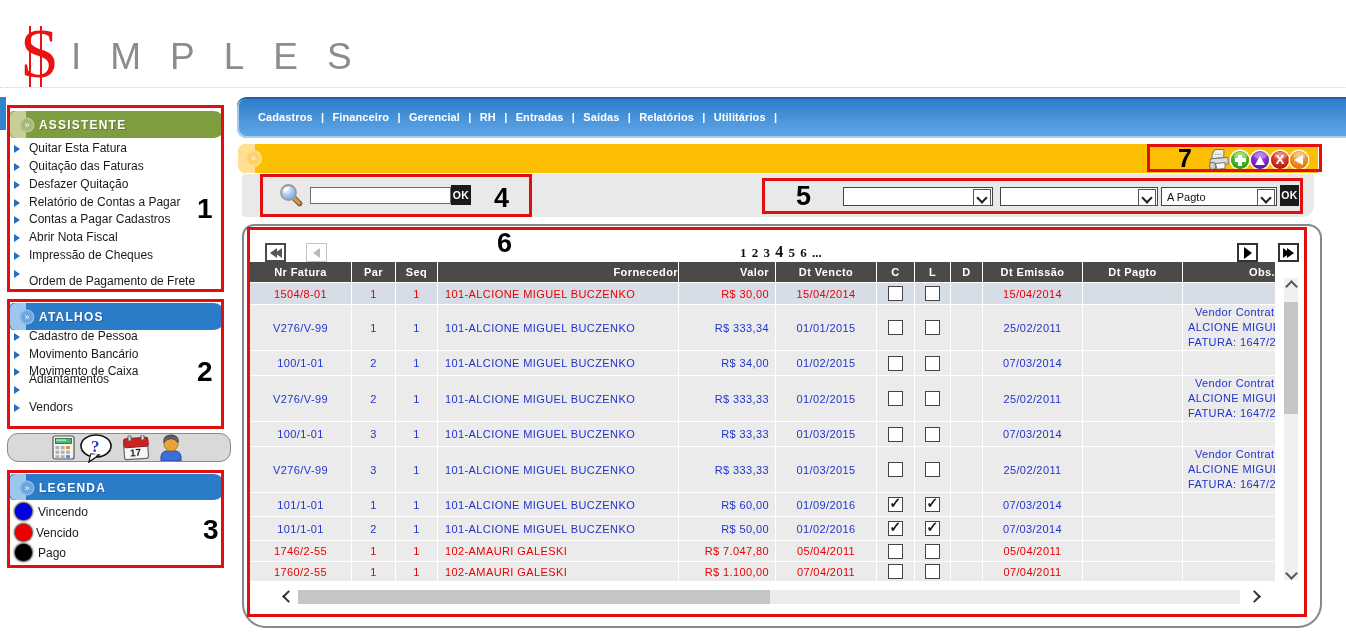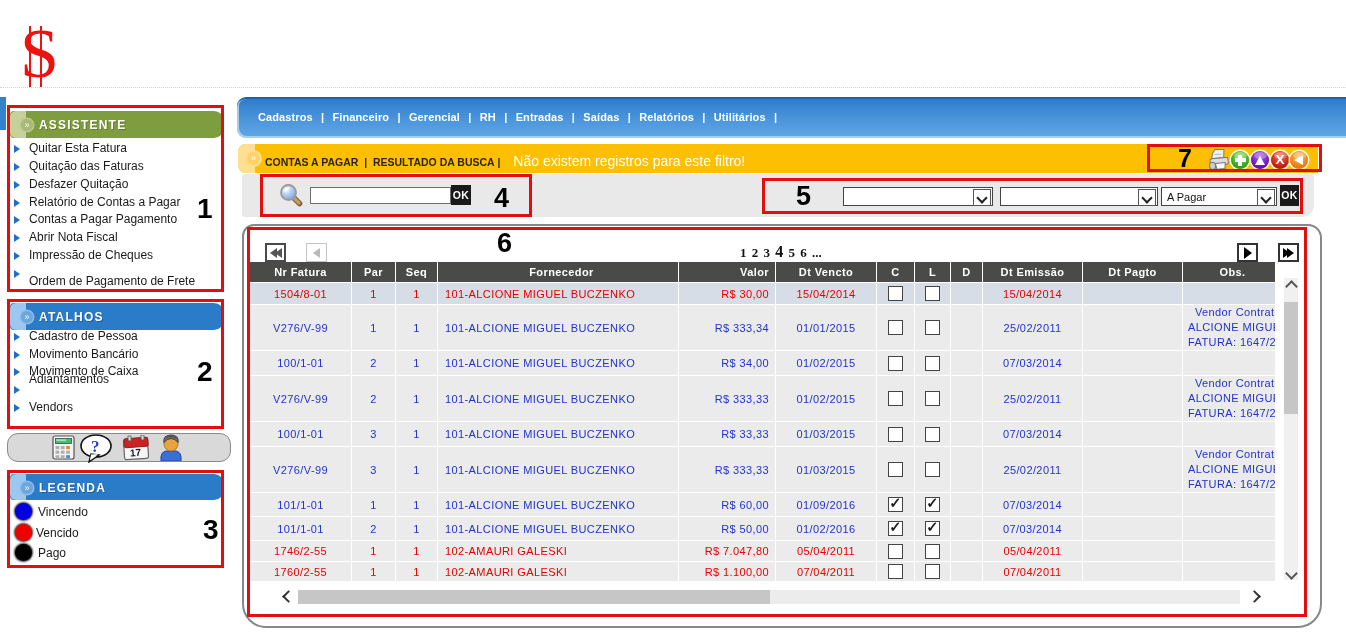--- a/index.html
+++ b/index.html
@@ -39,32 +39,32 @@
 .dd{position:absolute;height:19px;background:#fff;border:1px solid #444;box-sizing:border-box;font-size:11px;color:#111;}
 .dd .db{position:absolute;right:1px;top:1px;width:16px;height:15px;border:1px solid #555;background:#fff;}.dd .db:after{content:"";position:absolute;left:4px;top:3.5px;width:6px;height:6px;border-left:2px solid #222;border-top:2px solid #222;transform:rotate(225deg);}
 </style>
 </head>
 <body>
 
 <div class="abs" id="logo" style="left:18px;top:10px;width:360px;height:80px;">
   <div class="abs" style="left:2px;top:9px;color:#ee1111;font-family:'Liberation Serif',serif;font-size:70px;line-height:70px;">S</div>
   <div class="abs" style="left:11px;top:16px;width:2px;height:61px;background:#ee1111;"></div>
   <div class="abs" style="left:22px;top:16px;width:2px;height:61px;background:#ee1111;"></div>
+  <div class="abs" style="left:53px;top:26px;color:#8c8c8c;font-size:37px;letter-spacing:29px;font-weight:normal;">IMPLES</div>
 </div>
 <div class="abs" style="left:0;top:87px;width:1346px;height:0;border-top:1px dotted #f2c6c6;"></div>
 
 <div class="abs" style="left:0;top:97px;width:6px;height:33px;background:#3282ce;"></div>
 <div id="menubar">
     <div id="menutext">Cadastros&nbsp; | &nbsp;Financeiro&nbsp; | &nbsp;Gerencial&nbsp; | &nbsp;RH&nbsp; | &nbsp;Entradas&nbsp; | &nbsp;Saídas&nbsp; | &nbsp;Relatórios&nbsp; | &nbsp;Utilitários&nbsp; |</div>
   </div>
 
 <div id="ybar">
   <div class="cap"></div>
     <div class="circ">»</div>
-  <div id="ybt1">CONTAS A PAGAR&nbsp; | &nbsp;RESULTADO DA BUSCA&nbsp;|&nbsp; <span id="ybt2">Não existem registros para este filtro!</span></div>
 </div>
 
 <svg class="abs" style="left:1208px;top:148px;" width="24" height="23" viewBox="0 0 24 23">
   <g transform="rotate(-6 12 12)">
   <polygon points="4,10 16,10 17,2 8,1 5,5" fill="#eee" stroke="#777" stroke-width="1"></polygon>
   <line x1="7" y1="6" x2="14" y2="6.5" stroke="#bbb" stroke-width="1"></line>
   <rect x="2" y="10" width="18" height="7" rx="2" fill="#ddd" stroke="#777" stroke-width="1"></rect>
   <ellipse cx="4" cy="17" rx="3" ry="3.6" fill="#ccc" stroke="#777" stroke-width="1"></ellipse>
   <polygon points="7,15 17,15 16,21 8,21" fill="#fafafa" stroke="#777" stroke-width="1"></polygon>
   </g>
@@ -104,21 +104,21 @@
 <div class="redbox" style="left:260px;top:174px;width:272px;height:43px;"></div>
 <div class="num" style="left:494px;top:183px;font-size:27px;">4</div>
 
 <div class="dd" style="left:843px;top:187px;width:150px;">
     <span class="db"></span>
   </div>
 <div class="dd" style="left:1000px;top:187px;width:158px;">
     <span class="db"></span>
   </div>
 <div class="dd" style="left:1161px;top:187px;width:116px;">
-    <span style="position:absolute;left:5px;top:2.5px;">A Pagar</span>
+    <span style="position:absolute;left:5px;top:2.5px;">A Pagto</span>
     <span class="db"></span>
   </div>
 <div class="okbtn" style="left:1280px;top:185px;width:19px;height:21px;line-height:21px;">OK</div>
 <div class="redbox" style="left:762px;top:178px;width:541px;height:36px;"></div>
 <div class="num" style="left:796px;top:181px;font-size:27px;">5</div>
 
 <div class="abs" style="left:8px;top:104px;width:222px;height:500px;background:#fff;border-radius:8px 8px 0 0;"></div>
 
 <div class="shead green" style="top:111px;">
     <span class="cap"></span>
@@ -127,21 +127,21 @@
   </div>
 <div class="bull" style="top:145px;"></div>
 <div class="sitem" style="top:141px;">Quitar Esta Fatura</div>
 <div class="bull" style="top:163px;"></div>
 <div class="sitem" style="top:159px;">Quitação das Faturas</div>
 <div class="bull" style="top:181px;"></div>
 <div class="sitem" style="top:177px;">Desfazer Quitação</div>
 <div class="bull" style="top:199px;"></div>
 <div class="sitem" style="top:195px;">Relatório de Contas a Pagar</div>
 <div class="bull" style="top:216px;"></div>
-<div class="sitem" style="top:212px;">Contas a Pagar Pagamento</div>
+<div class="sitem" style="top:212px;">Contas a Pagar Cadastros</div>
 <div class="bull" style="top:234px;"></div>
 <div class="sitem" style="top:230px;">Abrir Nota Fiscal</div>
 <div class="bull" style="top:252px;"></div>
 <div class="sitem" style="top:248px;">Impressão de Cheques</div>
 <div class="bull" style="top:270px;"></div>
 <div class="sitem" style="top:274px;text-align:right;">Ordem de Pagamento de Frete</div>
 <div class="redbox" style="left:7px;top:105px;width:217px;height:187px;"></div>
 <div class="num" style="left:197px;top:193px;">1</div>
 
 <div class="shead blueh" style="top:303px;">
@@ -223,21 +223,21 @@
 .gtri{border-right:7px solid #b9b9b9;}
 #grid{position:absolute;left:250px;top:262px;width:1192px;height:328px;overflow:hidden;}
 #grid table{border-collapse:separate;border-spacing:0;table-layout:fixed;width:1026px;font-family:"Liberation Sans",sans-serif;}
 #grid td,#grid th{border-right:1px solid #fff;border-bottom:1px solid #fff;padding:0;font-size:11px;letter-spacing:.4px;overflow:hidden;white-space:nowrap;box-sizing:border-box;}
 #grid th{background:#4a4a48;color:#fff;font-weight:bold;height:21px;text-align:center;}
 #grid td{background:#ebebeb;text-align:center;vertical-align:middle;}
 #grid tr.sel td{background:#d6dde6;}
 .rd{color:#e80000;}
 .bl{color:#2233cc;}
 #grid td.fo{text-align:left;padding-left:7px;margin-top:32px;}
-#grid th.fo{text-align:center;padding-left:7px;margin-left:44px;}
+#grid th.fo{text-align:right;padding-left:7px;margin-left:44px;}
 #grid td.va{text-align:right;padding-right:6px;}
 #grid th.va{text-align:right;padding-right:6px;}
 .cb{width:13px;height:13px;border:1px solid #444;background:#fff;margin:0 auto;font-size:14.5px;line-height:11px;color:#1a1a1a;font-weight:bold;overflow:visible;}
 #grid td.obs{padding-left:5px;text-align:left;}
 .obs div{line-height:15px;}
 .chev{position:absolute;width:7px;height:7px;border-left:2.5px solid #555;border-top:2.5px solid #555;}
 </style>
 <div id="panel"></div>
 <div class="pbtn" style="left:265px;top:243px;width:21px;border:2px solid #4a4a4a;">
     <span class="tl ltri" style="margin-right:-2px;border-right-color:#555;"></span>

